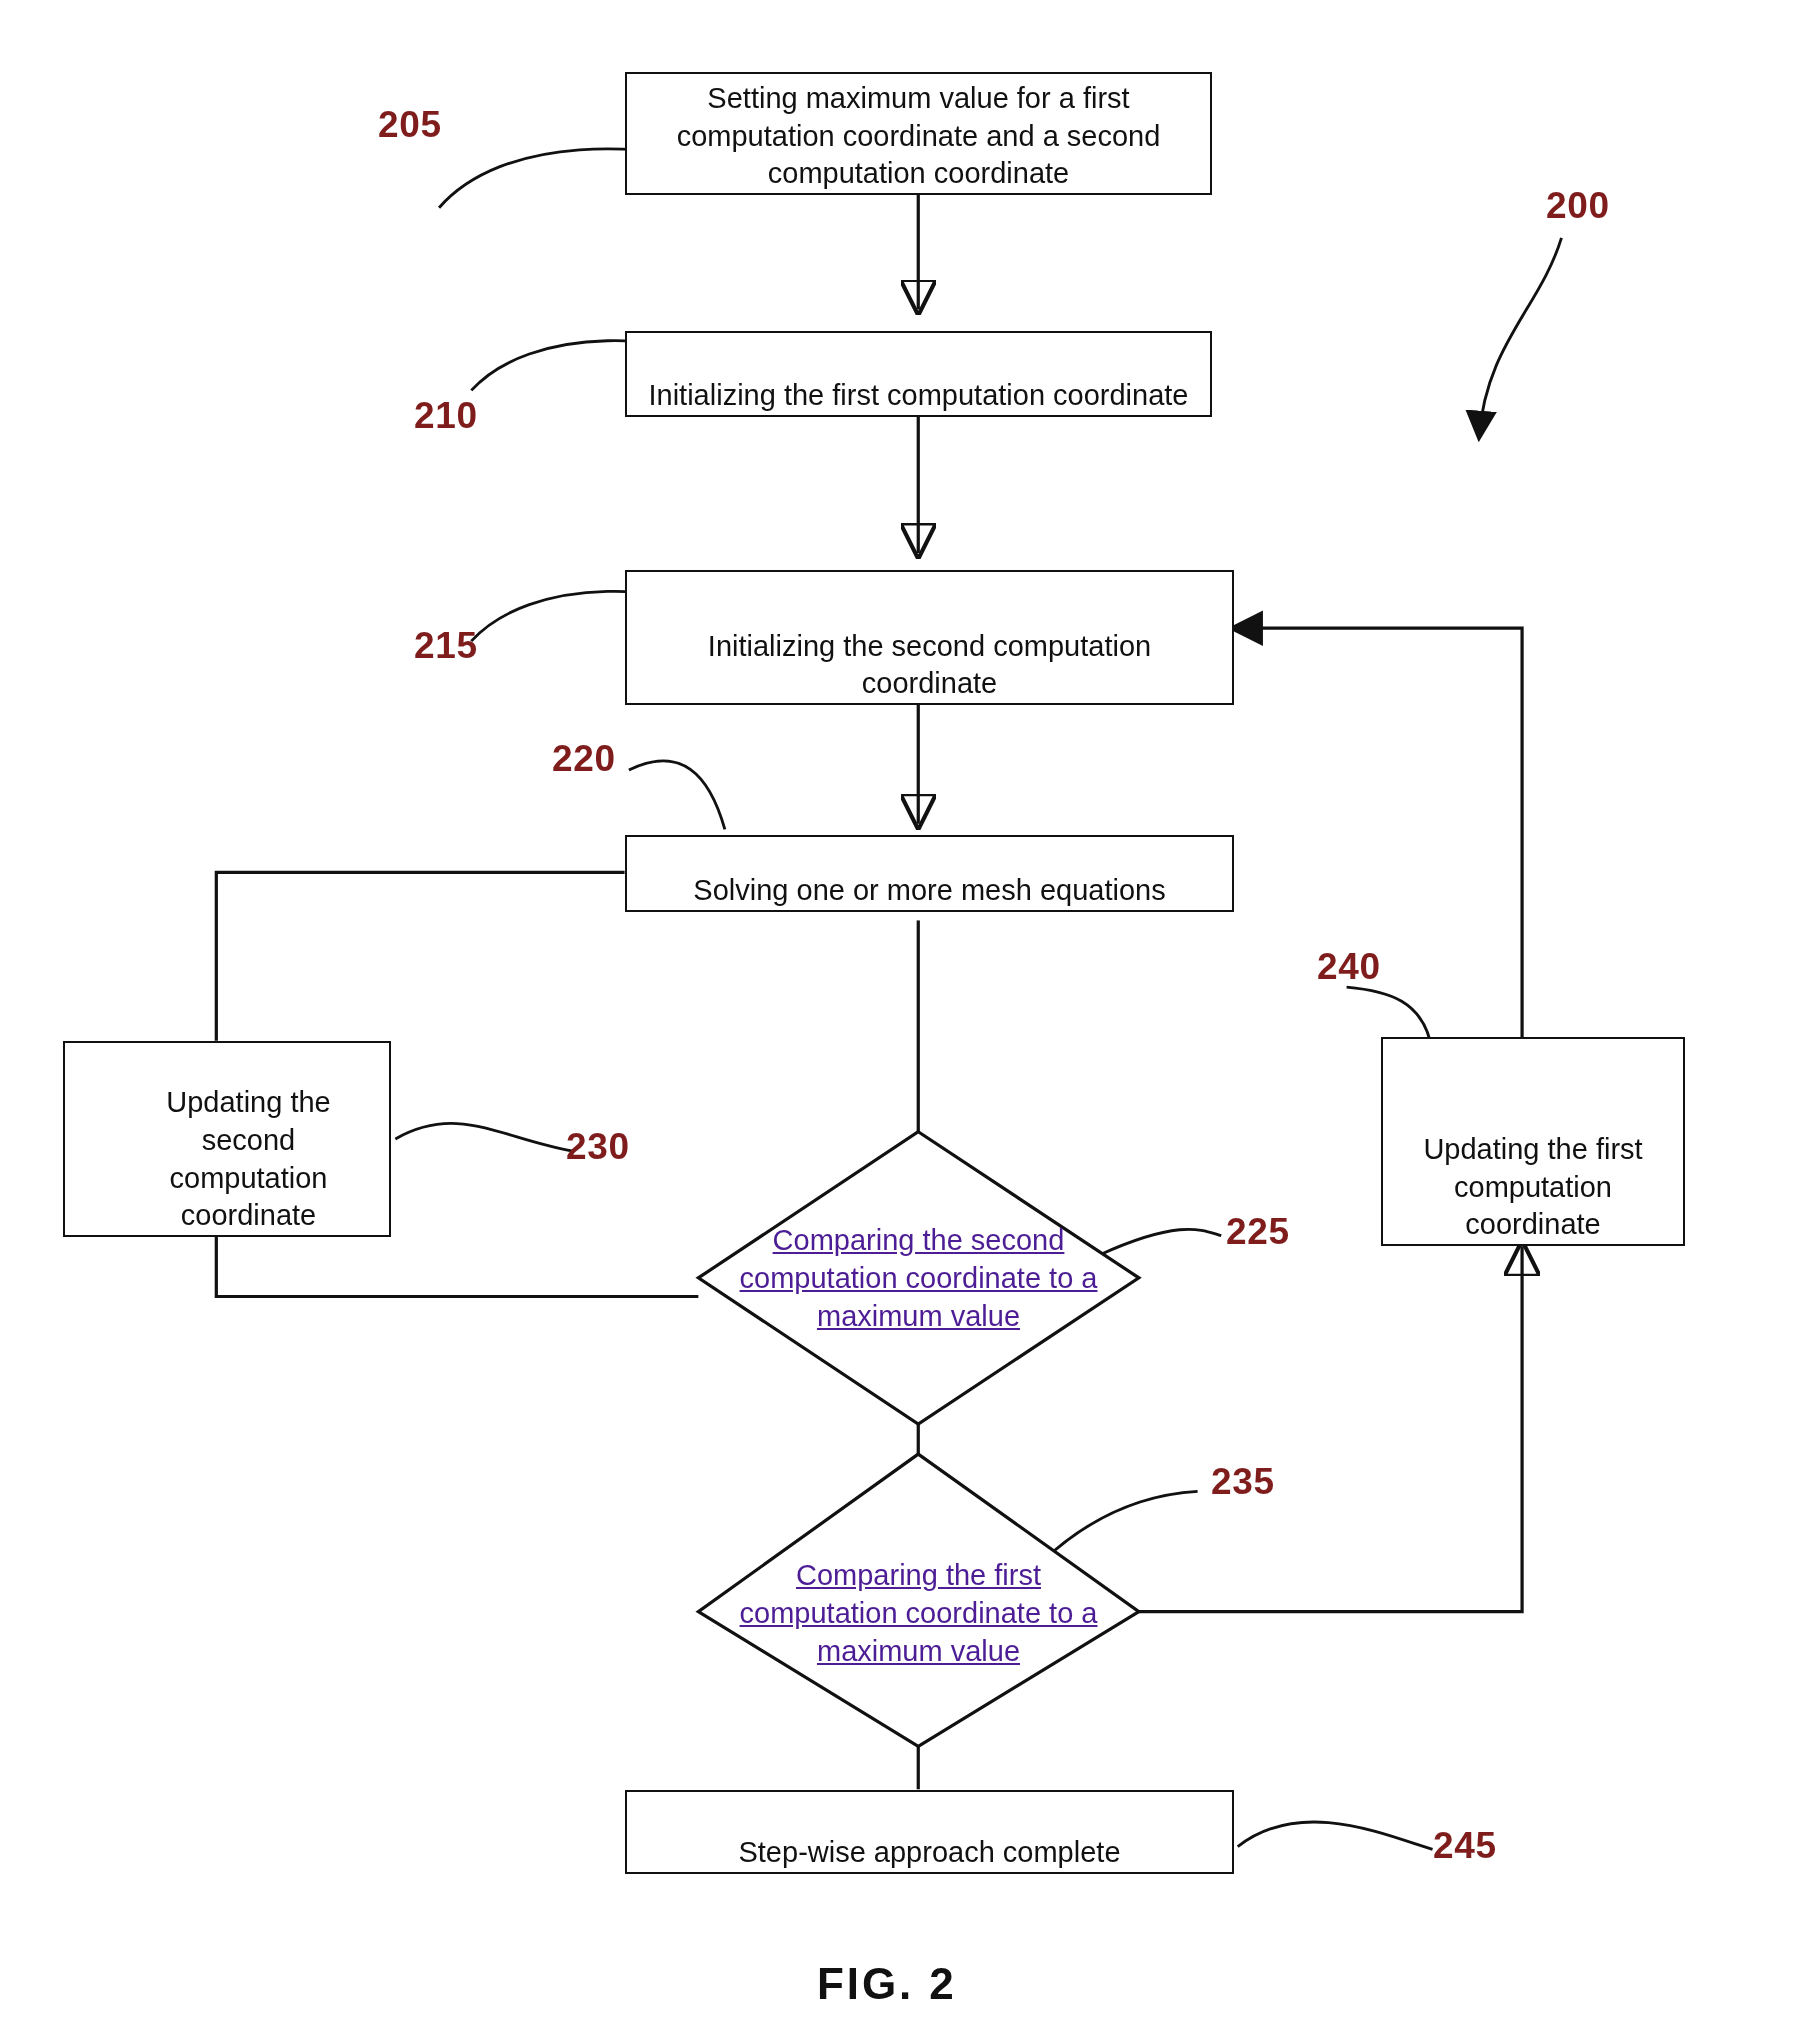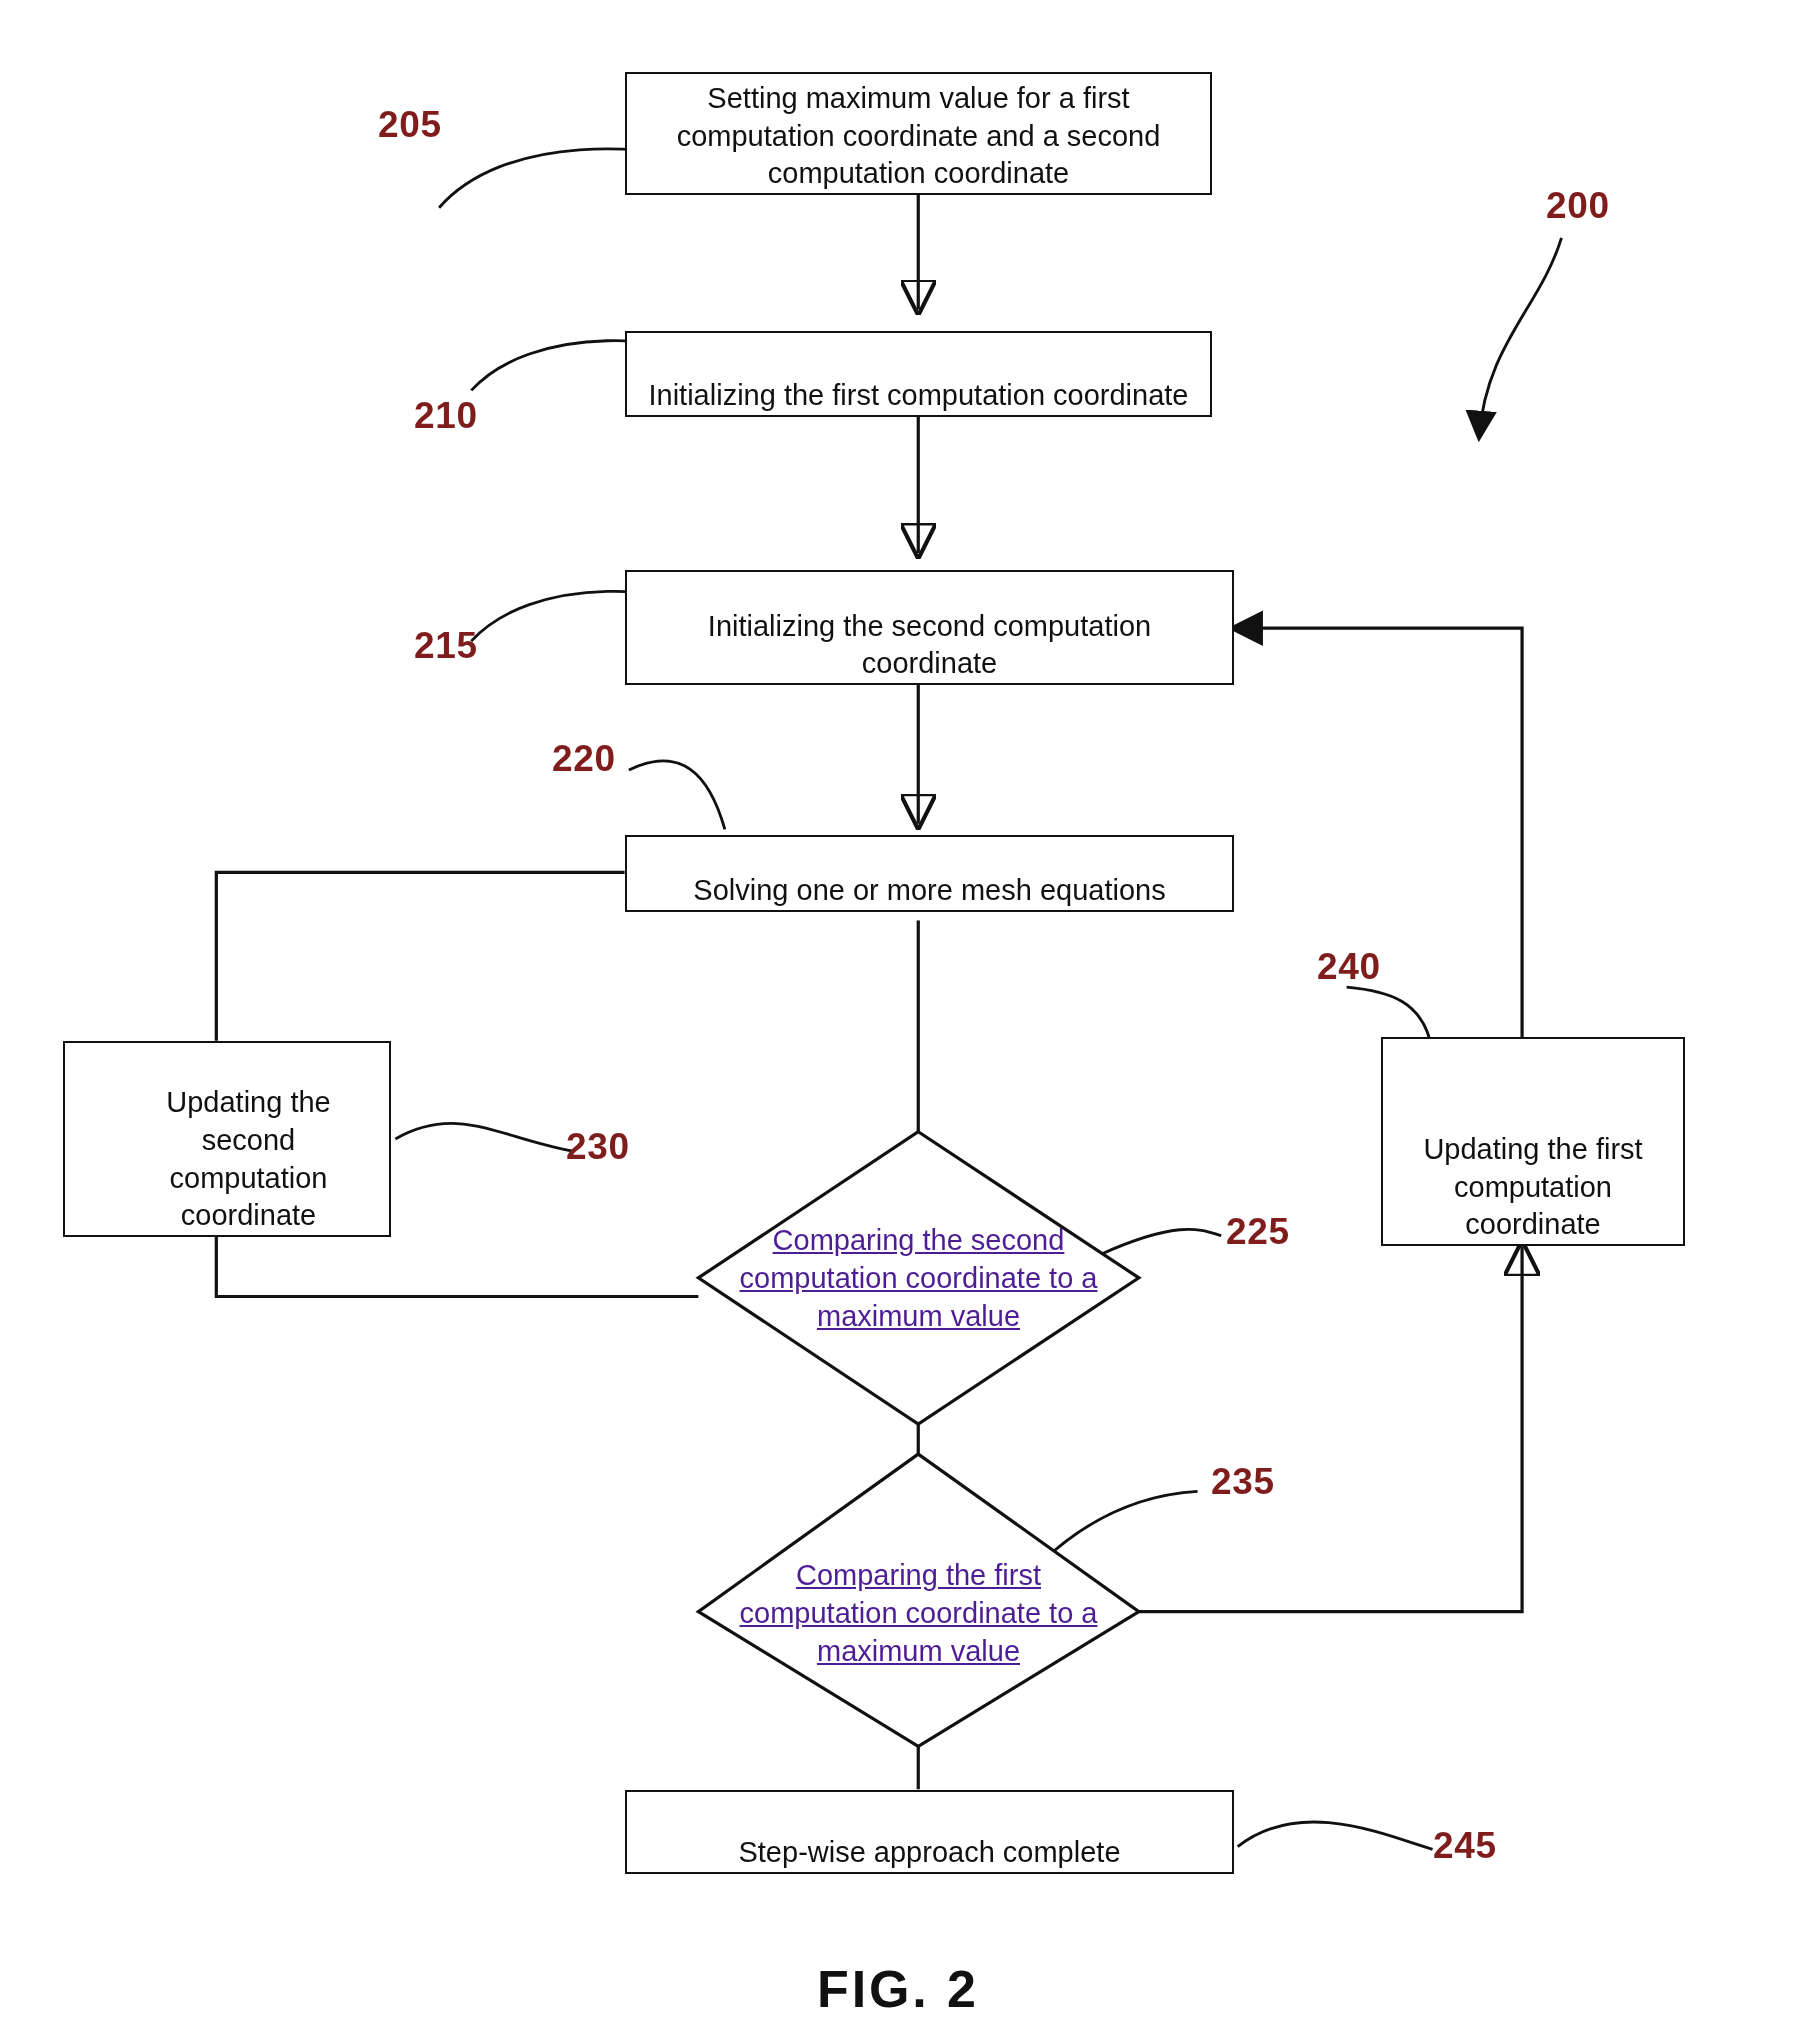--- a/index.html
+++ b/index.html
@@ -8,21 +8,21 @@
   #stage{position:absolute;left:0;top:0;width:1805px;height:2035px;}
   svg.layer{position:absolute;left:0;top:0;width:1805px;height:2035px;overflow:visible;}
   .node{position:absolute;box-sizing:border-box;display:flex;align-items:flex-end;
         justify-content:center;text-align:center;}
   .box{border:2.9px solid #111;background:#fff;}
   .box .txt{font-size:29px;line-height:1.30;padding:0 18.6px;color:#111;}
   .dmtxt{position:absolute;display:flex;align-items:center;justify-content:center;
          text-align:center;font-size:29px;line-height:1.30;color:#4c1d95;text-decoration:underline;}
   .reflabel{position:absolute;font-size:37px;font-weight:bold;color:#7f1d1d;
             letter-spacing:0.7px;white-space:nowrap;}
-  .figcap{position:absolute;font-size:52px;font-weight:bold;letter-spacing:2.9px;color:#111;
+  .figcap{position:absolute;font-size:44px;font-weight:bold;letter-spacing:2.9px;color:#111;
           white-space:nowrap;}
 </style>
 </head>
 <body>
 
 <div id="stage">
 
   <svg class="layer" viewBox="0 0 2520 2841">
     <defs>
       <marker id="ah" viewBox="0 0 12 12" refX="10" refY="6" markerWidth="11" markerHeight="11" orient="auto-start-reverse">
@@ -77,21 +77,21 @@
   </svg>
 
   <div class="node box" style="left:625px;top:72px;width:587px;height:123px;">
     <div class="txt">Setting maximum value for a first computation coordinate and a second computation coordinate</div>
   </div>
 
   <div class="node box" style="left:625px;top:331px;width:587px;height:86px;">
     <div class="txt">Initializing the first computation coordinate</div>
   </div>
 
-  <div class="node box" style="left:625px;top:570px;width:609px;height:115px;">
+  <div class="node box" style="left:625px;top:570px;width:609px;height:135px;">
     <div class="txt">Initializing the second computation coordinate</div>
   </div>
 
   <div class="node box" style="left:625px;top:835px;width:609px;height:77px;">
     <div class="txt">Solving one or more mesh equations</div>
   </div>
 
   <div class="dmtxt" style="left:732px;top:1211px;width:373px;height:136px;">
     <span>Comparing the second computation coordinate to a maximum value</span>
   </div>

